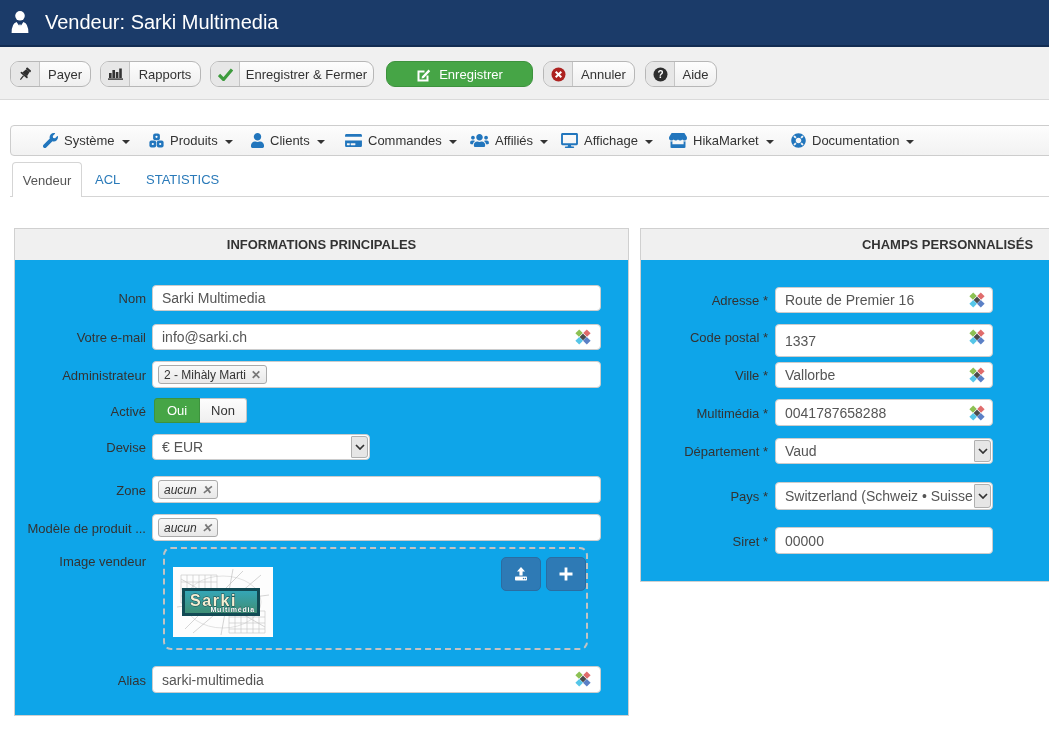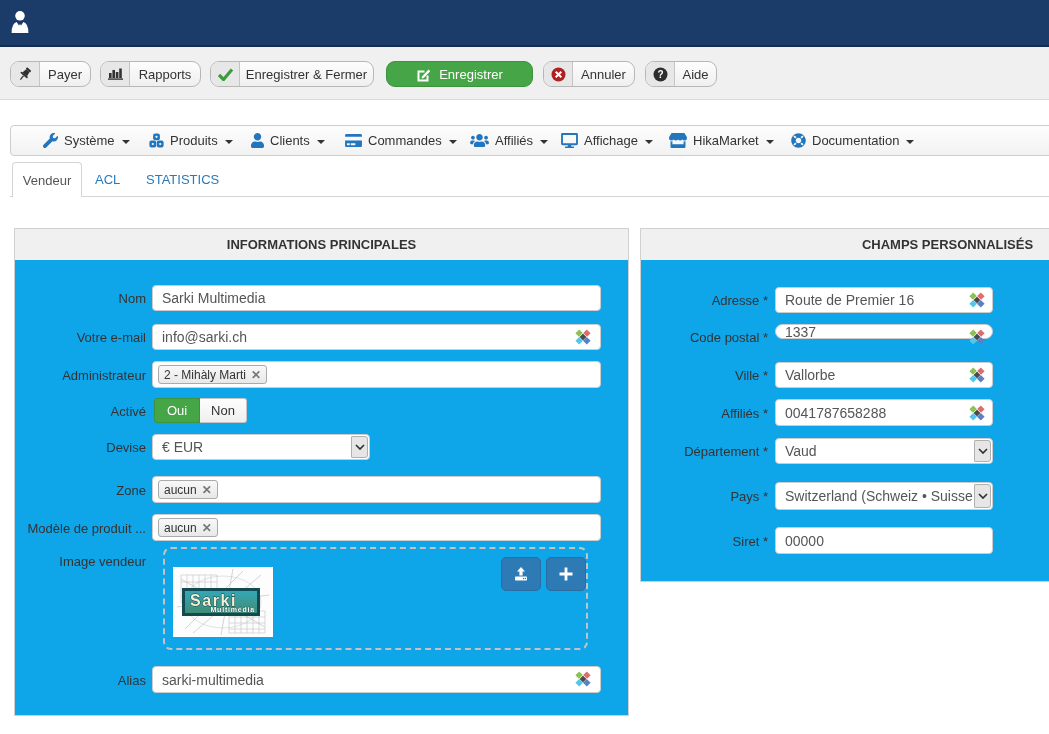--- a/index.html
+++ b/index.html
@@ -55,21 +55,21 @@
 .flabel { position:absolute; font-size:13px; color:#333; text-align:right; }
 .finput { position:absolute; background:#fff; border:1px solid #ccc; border-radius:4px;
   font-size:14px; color:#555; display:flex; align-items:center; padding-left:9px; }
 .flags { position:absolute; }
 
 
 .chip { display:inline-flex; align-items:center; height:19px; padding:0 5px;
   background:linear-gradient(#f8f8f8,#e8e8e8); border:1px solid #aaa; border-radius:3px;
   font-size:12px; color:#333; }
 .chip .x { margin-left:5px; color:#777; font-weight:bold; font-size:12px; }
-.chip.it { }
+.chip.it { font-style:italic; }
 
 
 .tg { position:absolute; display:flex; height:25px; }
 .tg .on { width:46px; background:#46a546; border:1px solid #3d923d;
   border-radius:3px 0 0 3px; color:#fff; display:flex; align-items:center; justify-content:center;
   font-size:13px; }
 .tg .off { width:47px; background:linear-gradient(#fdfdfd,#efefef); border:1px solid #c5c5c5;
   border-left:none; border-radius:0 3px 3px 0; color:#333; display:flex; align-items:center;
   justify-content:center; font-size:13px; }
 
@@ -90,20 +90,21 @@
 </style>
 </head>
 <body>
 
 <div id="topbar">
   <svg class="usericon" width="20" height="24" viewBox="0 0 20 24">
     <circle cx="10" cy="5.8" r="4.8" fill="#fff"></circle>
     <path d="M1.6 23 Q1.6 13.4 6.6 12 L10 17 L13.4 12 Q18.4 13.4 18.4 23 Z" fill="#fff"></path>
     <path d="M9 15.4 L10 14 L11 15.4 L10.5 21.6 L10 23 L9.5 21.6 Z" fill="#fff"></path>
   </svg>
+  <div class="title">Vendeur: Sarki Multimedia</div>
 </div>
 
 <div id="toolbar">
   <div class="tbtn" style="left:10px; width:81px;">
     <div class="ico">
         <svg width="14" height="15" viewBox="0 0 14 15">
       <g transform="rotate(40 7 7)">
         <rect x="4.2" y="0.5" width="5.6" height="2" rx="0.6" fill="#2e2e2e"></rect>
         <path d="M4.8 2.5 h4.4 l0.8,5 h-6 Z" fill="#2e2e2e"></path>
         <rect x="2.6" y="7.4" width="8.8" height="1.8" rx="0.8" fill="#2e2e2e"></rect>
@@ -305,26 +306,26 @@
 </svg>
 
 <div class="panel" id="panelR">
   <div class="phead">CHAMPS PERSONNALISÉS</div>
 </div>
 
 <div class="flabel" style="left:600px; top:293px; width:168px;">Adresse *</div>
 <div class="finput" style="left:775px; top:287px; width:218px; height:26px;">Route de Premier 16</div>
 
 <div class="flabel" style="left:600px; top:330px; width:168px;">Code postal *</div>
-<div class="finput" style="left:775px; top:324px; width:218px; height:15px;border-radius:11px;">1337</div>
+<div class="finput" style="left:775px; top:324px; width:218px; height:33px;">1337</div>
 
 <div class="flabel" style="left:600px; top:368px; width:168px;">Ville *</div>
 <div class="finput" style="left:775px; top:362px; width:218px; height:26px;">Vallorbe</div>
 
-<div class="flabel" style="left:600px; top:406px; width:168px;">Affiliés *</div>
+<div class="flabel" style="left:600px; top:406px; width:168px;">Multimédia *</div>
 <div class="finput" style="left:775px; top:399px; width:218px; height:27px;">0041787658288</div>
 
 <div class="flabel" style="left:600px; top:444px; width:168px;">Département *</div>
 <div class="sel" style="left:775px; top:438px; width:218px; height:26px;">
   <div class="txt">Vaud</div>
   <div class="arr">
       <svg width="10" height="6" viewBox="0 0 10 6">
         <path d="M1 1 L5 5 L9 1" stroke="#333" stroke-width="1.7" fill="none"></path>
       </svg>
     </div>

